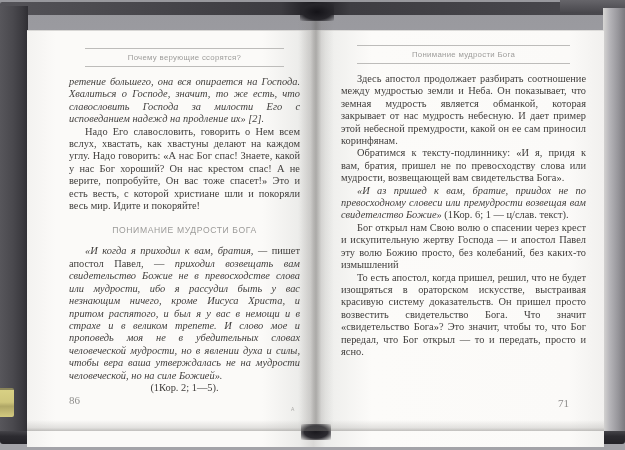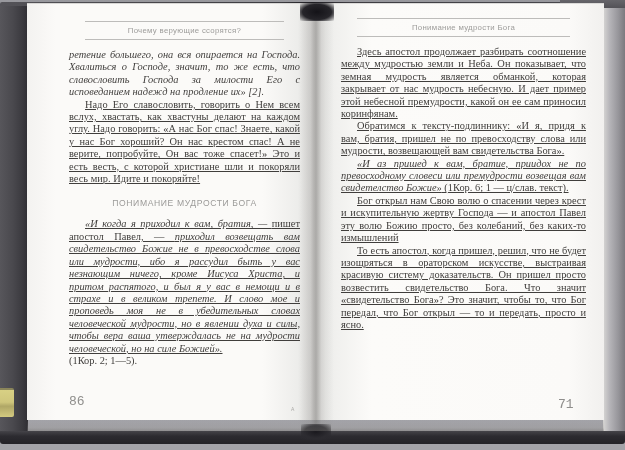--- a/index.html
+++ b/index.html
@@ -34,21 +34,21 @@
     background:linear-gradient(180deg,#66656a,#4a494e);
   }
   .sticker-tab{
     position:absolute;left:0;top:388px;width:14px;height:27px;
     background:linear-gradient(180deg,#d8d084 0%,#cfc67c 45%,#b0a766 60%,#d3ca80 100%);
     border-top:2px solid #8a855a;
     border-radius:0 2px 2px 0;
   }
   
   .page{
-    position:absolute;top:3px;height:417px;
+    position:absolute;top:30px;height:417px;
     background:#faf9f7;
     box-sizing:border-box;
   }
   .page-left{
     left:27px;width:287px;
     background:linear-gradient(90deg,#f3f2f0 0%,#fbfaf8 10%,#fbfaf8 82%,#ececea 95%,#d9d8d6 100%);
     border-top:1px solid #d8d7d5;
     padding:17px 14px 0 42px;
   }
   .page-right{
@@ -91,44 +91,45 @@
   .page-body{margin-top:9px;}
   .page-left .page-body{width:231px;}
   .page-right .page-body{width:245px;}
   .body-para{
     margin:0;
     font-size:10.4px;
     line-height:12.4px;
     color:#403e3c;
     text-align:justify;
   }
-  .body-para.indent{text-indent:16px;text-decoration:underline;}
+  .body-para.indent{text-indent:16px;}
   .it{font-style:italic;}
   .rm{font-style:normal;}
   .section-heading{
     margin:13px 0 10px 0;
     text-align:center;
     font-family:"Liberation Sans", sans-serif;
     font-size:8.6px;
     letter-spacing:0.6px;
     color:#9b9a98;
     font-weight:normal;
   }
   .citation-line{
     margin:0;
     font-size:10.4px;
     line-height:12.4px;
     color:#403e3c;
     font-style:normal;
+    text-align:center;
   }
   
   .folio{
     position:absolute;
-    font-family:Liberation Mono, monospace;
-    font-size:13px;
+    font-family:Liberation Serif, serif;
+    font-size:11px;
     color:#8f8e8c;
   }
   .folio-left{left:69px;top:394px;}
   .folio-right{left:558px;top:397px;}
   .signature-mark{
     position:absolute;left:291px;top:406px;
     font-family:"Liberation Sans", sans-serif;
     font-size:5px;color:#a9a8a6;
   }
 </style>

